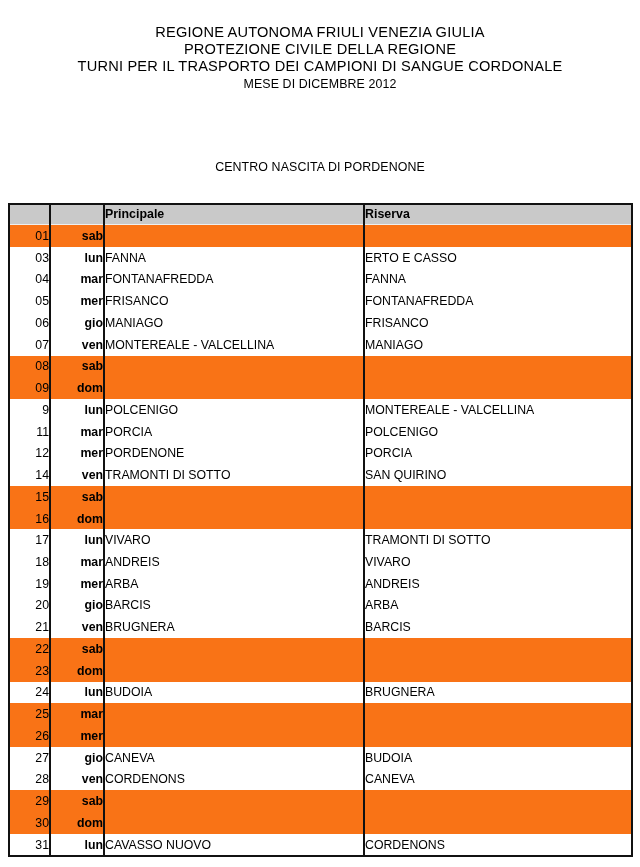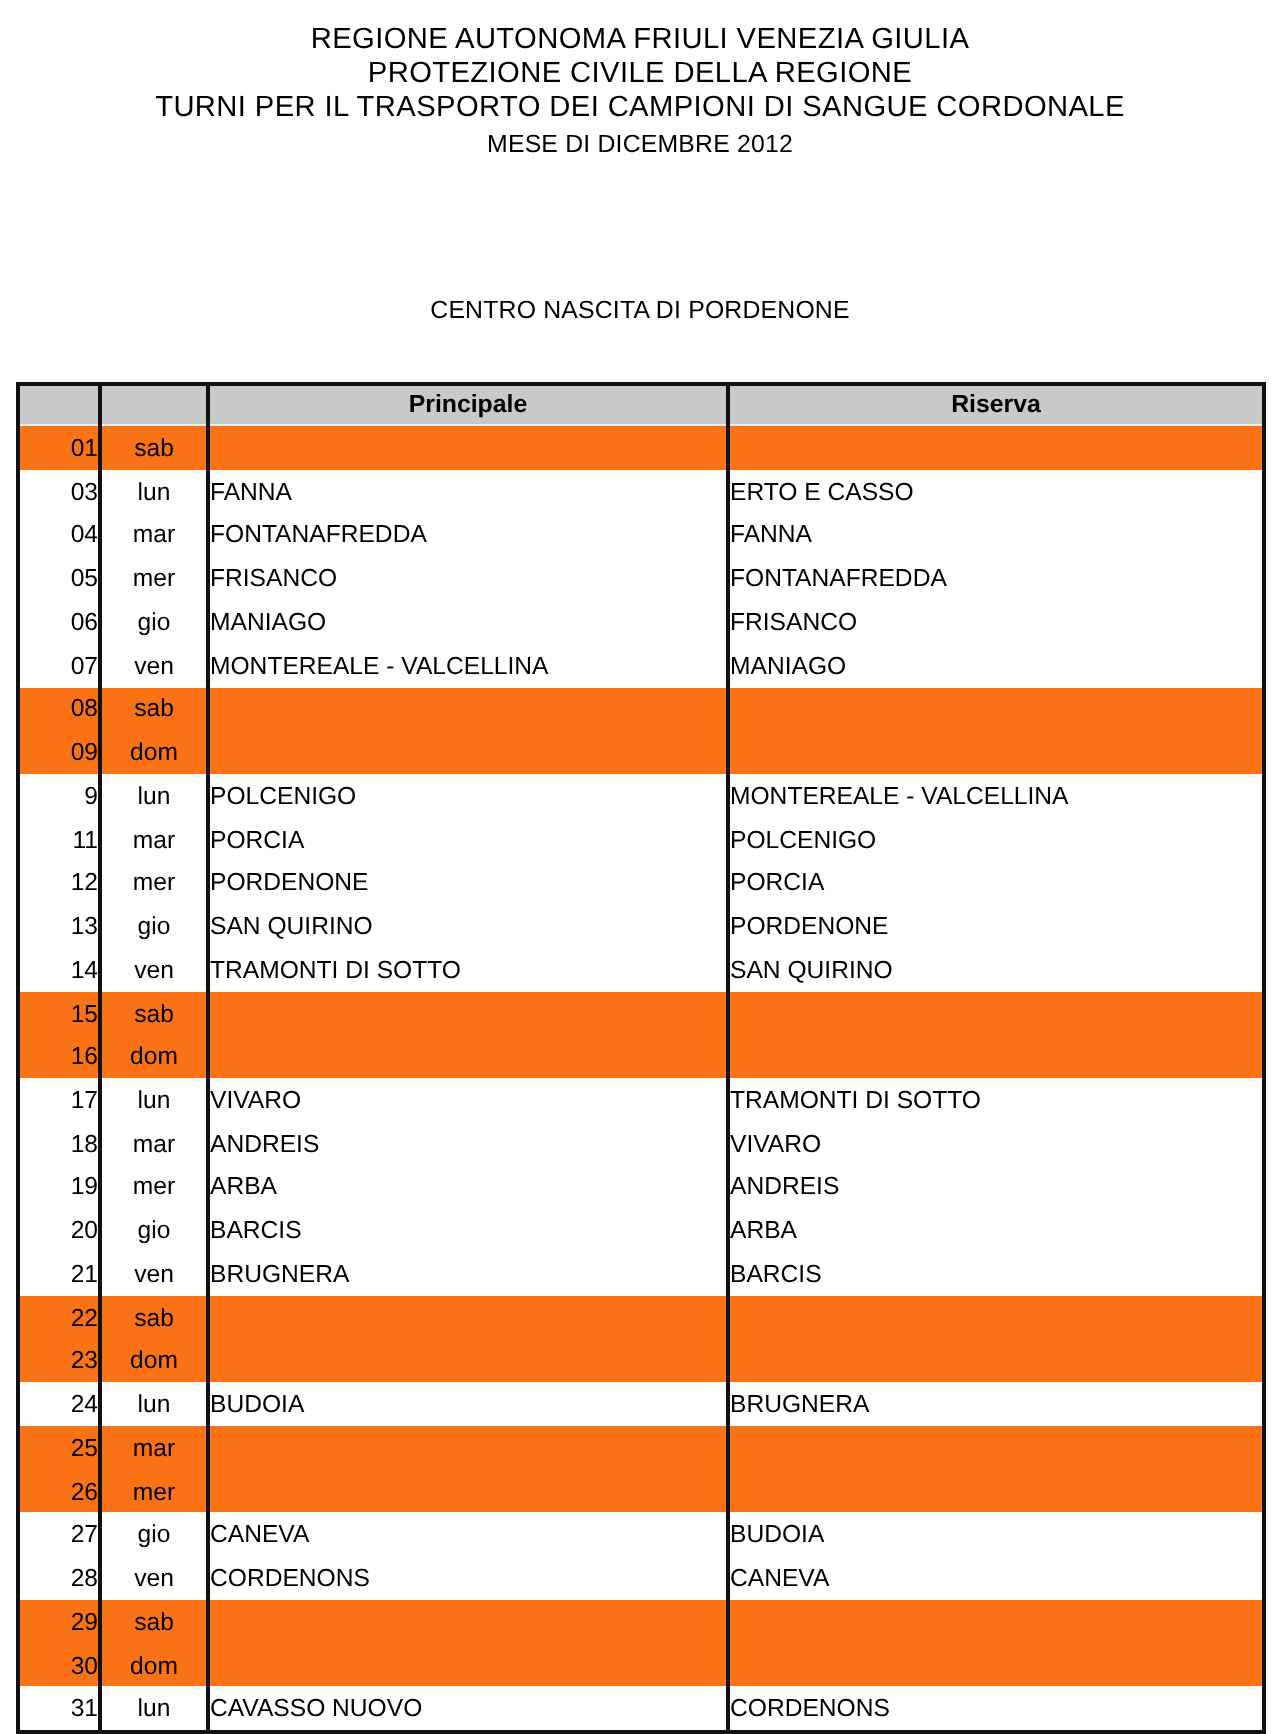--- a/index.html
+++ b/index.html
@@ -9,21 +9,21 @@
     color: #000000;
     -webkit-font-smoothing: antialiased;
   }
   .page {
     position: relative;
     width: 640px;
     height: 867px;
     background: #ffffff;
     overflow: hidden;
   }
-  .titles { padding-top: 12px; text-align: center; }
+  .titles { padding-top: 24px; text-align: center; }
   .t1 { font-size: 14.6px; line-height: 17.2px; letter-spacing: 0.2px; }
   .t2 { font-size: 12.4px; line-height: 16px; letter-spacing: 0.1px; }
   .t3 { font-size: 12.4px; line-height: 15px; margin-top: 68px; letter-spacing: 0.1px; }
   .t2 b, .t3 b { font-weight: normal; }
 
   table.shift-table {
     border-collapse: collapse;
     table-layout: fixed;
     width: 625px;
     margin: 28px 0 0 8px;
@@ -33,31 +33,31 @@
     padding: 0;
     overflow: hidden;
     white-space: nowrap;
     vertical-align: middle;
   }
   .shift-table th {
     background: #c9c9c9;
     height: 19.5px;
     font-size: 12.4px;
     font-weight: bold;
-    text-align: center;
+    text-align: left;
     border-bottom: 1px solid #efefef;
   }
   .shift-table td {
     height: 21.74px;
     font-size: 12.3px;
     background: #ffffff;
   }
   tr.holiday td { background: #f97316; }
   .c-day  { width: 39px;  text-align: right;  padding-right: 5px; border-right: 2px solid #111111; }
-  .c-dow  { width: 52px;  text-align: center; border-right: 2px solid #111111; }
+  .c-dow  { width: 52px;  text-align: right; border-right: 2px solid #111111; font-weight: bold; }
   .c-main { width: 258px; text-align: left;   padding-left: 6px;  border-right: 2px solid #111111; }
   .c-res  { text-align: left; padding-left: 6px; }
 </style>
 </head>
 <body>
 
 <div class="page">
 
   <div class="titles">
     <div class="t1">REGIONE AUTONOMA FRIULI VENEZIA GIULIA</div>
@@ -137,26 +137,20 @@
     <td class="c-main">PORCIA</td>
     <td class="c-res">POLCENIGO</td>
   </tr>
         <tr>
     <td class="c-day">12</td>
     <td class="c-dow">mer</td>
     <td class="c-main">PORDENONE</td>
     <td class="c-res">PORCIA</td>
   </tr>
         <tr>
-    <td class="c-day">13</td>
-    <td class="c-dow">gio</td>
-    <td class="c-main">SAN QUIRINO</td>
-    <td class="c-res">PORDENONE</td>
-  </tr>
-        <tr>
     <td class="c-day">14</td>
     <td class="c-dow">ven</td>
     <td class="c-main">TRAMONTI DI SOTTO</td>
     <td class="c-res">SAN QUIRINO</td>
   </tr>
         <tr class="holiday">
     <td class="c-day">15</td>
     <td class="c-dow">sab</td>
     <td class="c-main"></td>
     <td class="c-res"></td>

